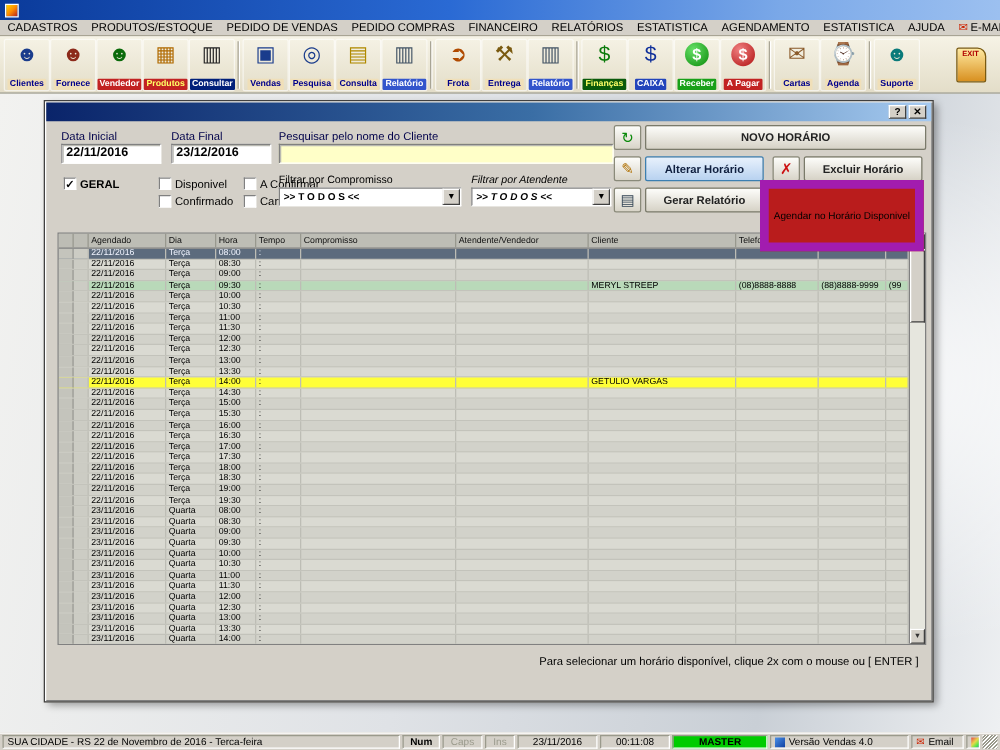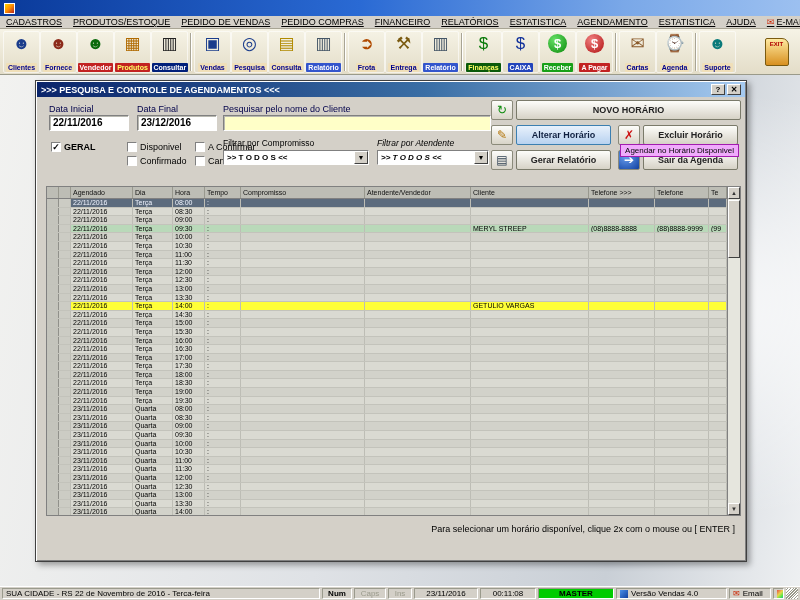--- a/index.html
+++ b/index.html
@@ -10,21 +10,21 @@
   
   .titlebar { height:16px; background:linear-gradient(90deg,#0a3a9a,#2a6ad4 45%,#7aa8e8 78%,#9cc0f0);
     display:flex; align-items:center; gap:4px; padding:0 4px; color:#fff; font-size:9px; font-weight:bold;
     white-space:nowrap; overflow:hidden; }
   .app-icon { width:11px; height:11px; flex:none; border:1px solid #fff;
     background:linear-gradient(135deg,#ffd700,#ff8c00 50%,#b22222); }
 
   
   .menubar { height:13px; background:#d4d0c8; display:flex; align-items:center; gap:11px; padding:0 6px;
     font-size:9px; color:#000; border-bottom:1px solid #a8a494; }
-  .menu-item { display:flex; align-items:center; gap:2px; cursor:default; white-space:nowrap;text-decoration:underline; }
+  .menu-item { display:flex; align-items:center; gap:2px; cursor:default; white-space:nowrap; }
   .menu-mail-icon { font-size:9px; }
 
   
   .toolbar { height:46px; background:linear-gradient(#f6f3e6,#e3ddc8); display:flex; align-items:center;
     padding:1px 3px; border-bottom:1px solid #9a9a8a; }
   .tb-btn { width:37px; height:42px; display:flex; flex-direction:column; align-items:center; flex:none;
     border:1px solid rgba(255,255,255,.6); border-radius:2px; }
   .tb-icon { height:24px; line-height:24px; font-size:17px; text-align:center; }
   .tb-icon.circ-green, .tb-icon.circ-red { width:19px; height:19px; border-radius:50%; margin:2px 0 3px;
     line-height:19px; font-size:13px; font-weight:bold; }
@@ -83,22 +83,22 @@
   .actions { position:absolute; left:454px; top:2px; width:250px; }
   .act-row { display:flex; gap:3px; margin-bottom:5px; align-items:center; }
   .act-row > :nth-child(3) { margin-left:4px; }
   .icon-btn { width:22px; height:20px; flex:none; background:linear-gradient(#fdfdfa,#d8d4c8);
     border:1px solid #8a8a7a; border-radius:2px; text-align:center; font-size:12px; line-height:18px; display:inline-block; }
   .icon-btn.circ-blue { background:radial-gradient(circle at 35% 30%,#6aa0f0,#1040a0); }
   .act-btn { height:20px; background:linear-gradient(#fdfdfa,#d6d2c6); border:1px solid #7a7a6a; border-radius:2px;
     font-size:9px; font-weight:bold; color:#222; display:flex; align-items:center; justify-content:center; width:95px; white-space:nowrap; }
   .act-btn.big { flex:1; }
   .act-btn.highlight { background:linear-gradient(#e8f1fc,#b8d2f0); border:1px solid #3c7fb1; color:#102040; }
-  .tooltip { position:absolute; top:44px; right:2px; background:#f0abfc; color:#000; font-size:8px;
-    padding:1px 4px; border:1px solid #a21caf; z-index:5; white-space:nowrap; }
+  .tooltip { position:absolute; top:44px; right:2px; background:#b91c1c; color:#000; font-size:8px;
+    padding:17px 4px; border:7px solid #a21caf; z-index:5; white-space:nowrap; }
 
   
   .grid { position:absolute; left:9px; top:88px; width:695px; height:330px; background:#d2d2ca;
     border:1px solid #808080; }
   .ghead { height:12px; display:flex; margin-right:13px; background:#bdbdb5; border-bottom:1px solid #808080; }
   .hc { font-size:7px; line-height:11px; padding-left:2px; border-right:1px solid #98988e; color:#111;
     overflow:hidden; white-space:nowrap; flex:none; }
   .gbody { height:316px; margin-right:13px; overflow:hidden; }
   .trow { height:8.6px; display:flex; border-bottom:1px solid #c3c3bb; background:#d2d2ca; }
   .trow:nth-child(even) { background:#dadad2; }
@@ -269,21 +269,20 @@
         <div class="tb-label" style="background: rgb(240, 223, 184); color: rgb(0, 0, 139);">Suporte</div>
       </div>
       <div class="tb-btn tb-exit">
         <div class="exit-door">EXIT</div>
       </div>
     </div>
 
   <div class="workspace">
     <div class="dialog">
       <div class="dlg-title">
-        <span>&gt;&gt;&gt;  PESQUISA E CONTROLE DE AGENDAMENTOS  &lt;&lt;&lt;</span>
         <span class="dlg-btns" id="dlgBtns">
             <span class="dlg-btn">?</span>
             <span class="dlg-btn">✕</span>
           </span>
       </div>
       <div class="dlg-body">
 
         <div class="lbl" style="left:12px;top:6px">Data Inicial</div>
         <div class="lbl" style="left:100px;top:6px">Data Final</div>
         <div class="lbl" style="left:186px;top:6px">Pesquisar pelo nome do Cliente</div>

